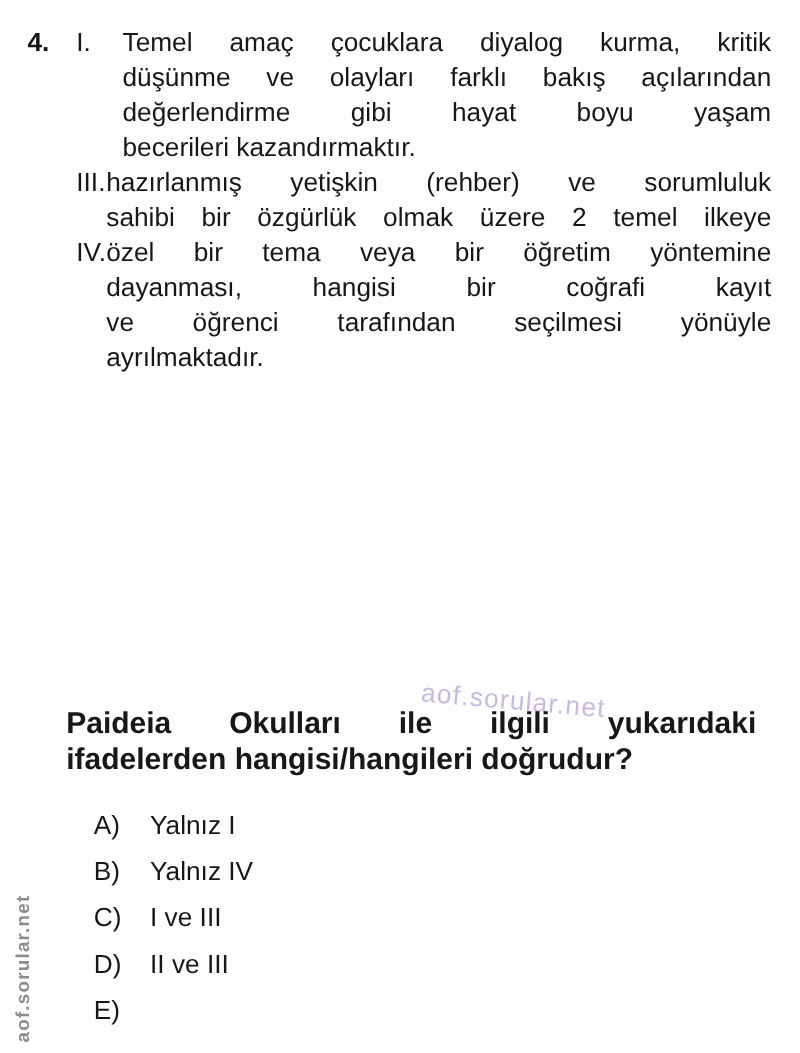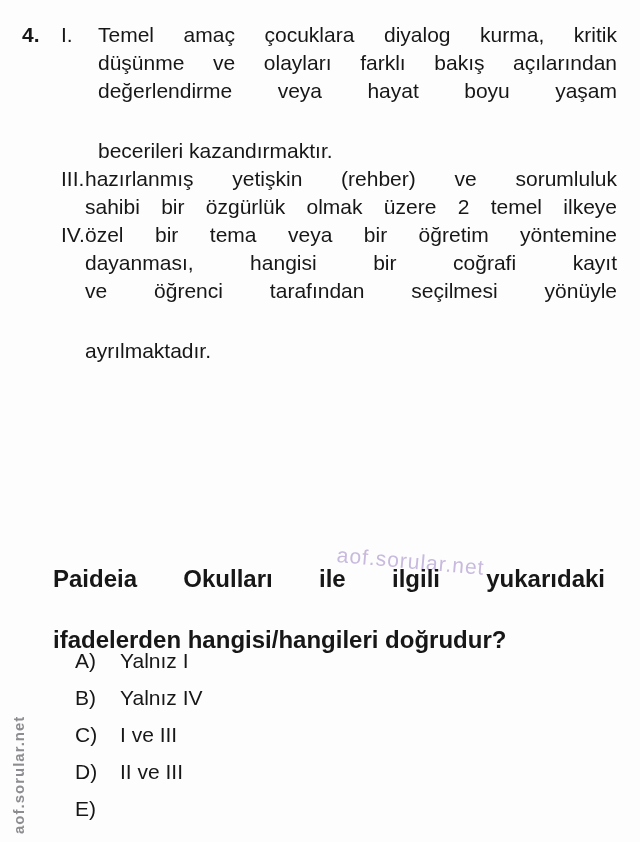--- a/index.html
+++ b/index.html
@@ -22,21 +22,21 @@
   
   .statements {
     position: absolute; left: 61px; top: 21px; width: 556px;
     font-size: 21px; line-height: 28px;
   }
   .item { position: relative; }
   .item .marker { position: absolute; left: 0; top: 0; }
   .item .lines { margin-left: 24px; }
   .item.indent-lg .lines { margin-left: 37px; }
   .jl { text-align: justify; text-align-last: justify; -moz-text-align-last: justify; }
-  .ll { text-align: left; margin-top: 32px; }
+  .ll { text-align: left; }
 
   
   .stem {
     position: absolute; left: 53px; top: 564px; width: 552px;
     font-size: 24px; font-weight: bold; line-height: 29px;
   }
 
   
   .options {
     position: absolute; left: 75px; top: 647px;
@@ -68,21 +68,21 @@
 
   <div class="qnum">4.</div>
 
   <div class="statements">
 
     <div class="item indent-lg">
       <span class="marker">I.</span>
       <div class="lines">
         <div class="jl">Temel amaç çocuklara diyalog kurma, kritik</div>
         <div class="jl">düşünme ve olayları farklı bakış açılarından</div>
-        <div class="jl">değerlendirme veya hayat boyu yaşam</div>
+        <div class="jl">değerlendirme gibi hayat boyu yaşam</div>
         <div class="ll">becerileri kazandırmaktır.</div>
       </div>
     </div>
 
 
     <div class="item">
       <span class="marker">III.</span>
       <div class="lines">
         <div class="jl">hazırlanmış yetişkin (rehber) ve sorumluluk</div>
         <div class="jl">sahibi bir özgürlük olmak üzere 2 temel ilkeye</div>

